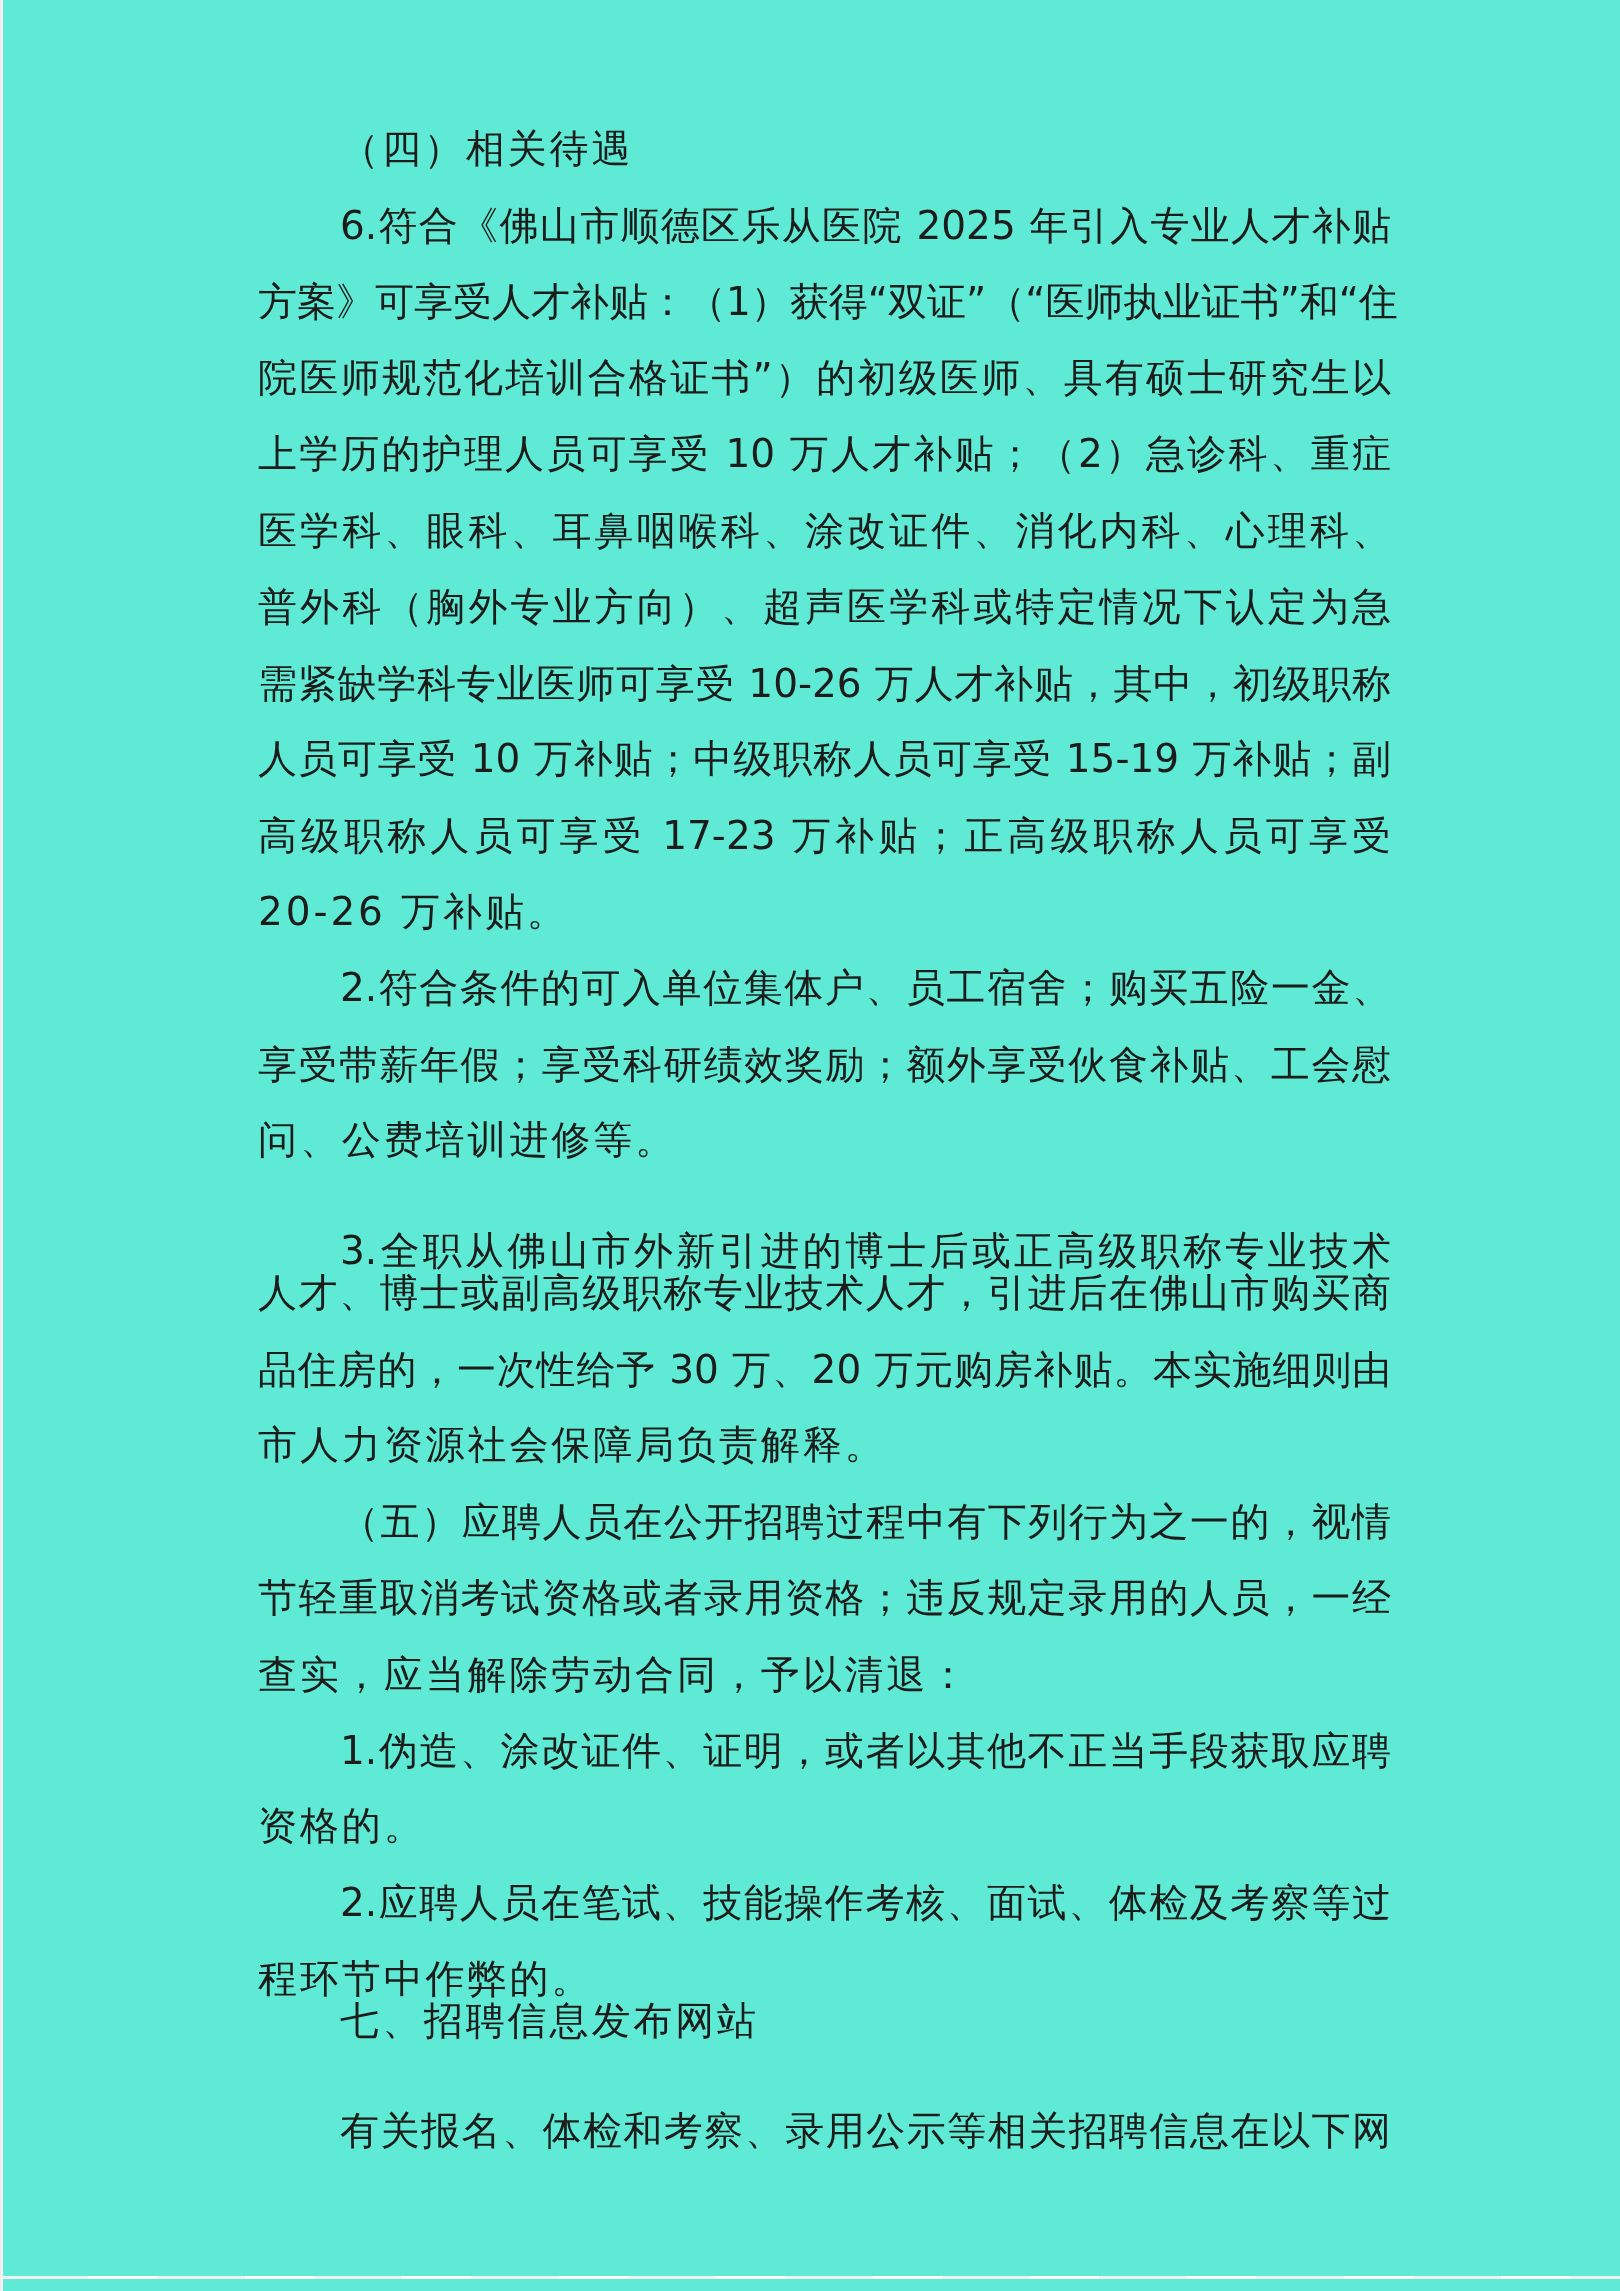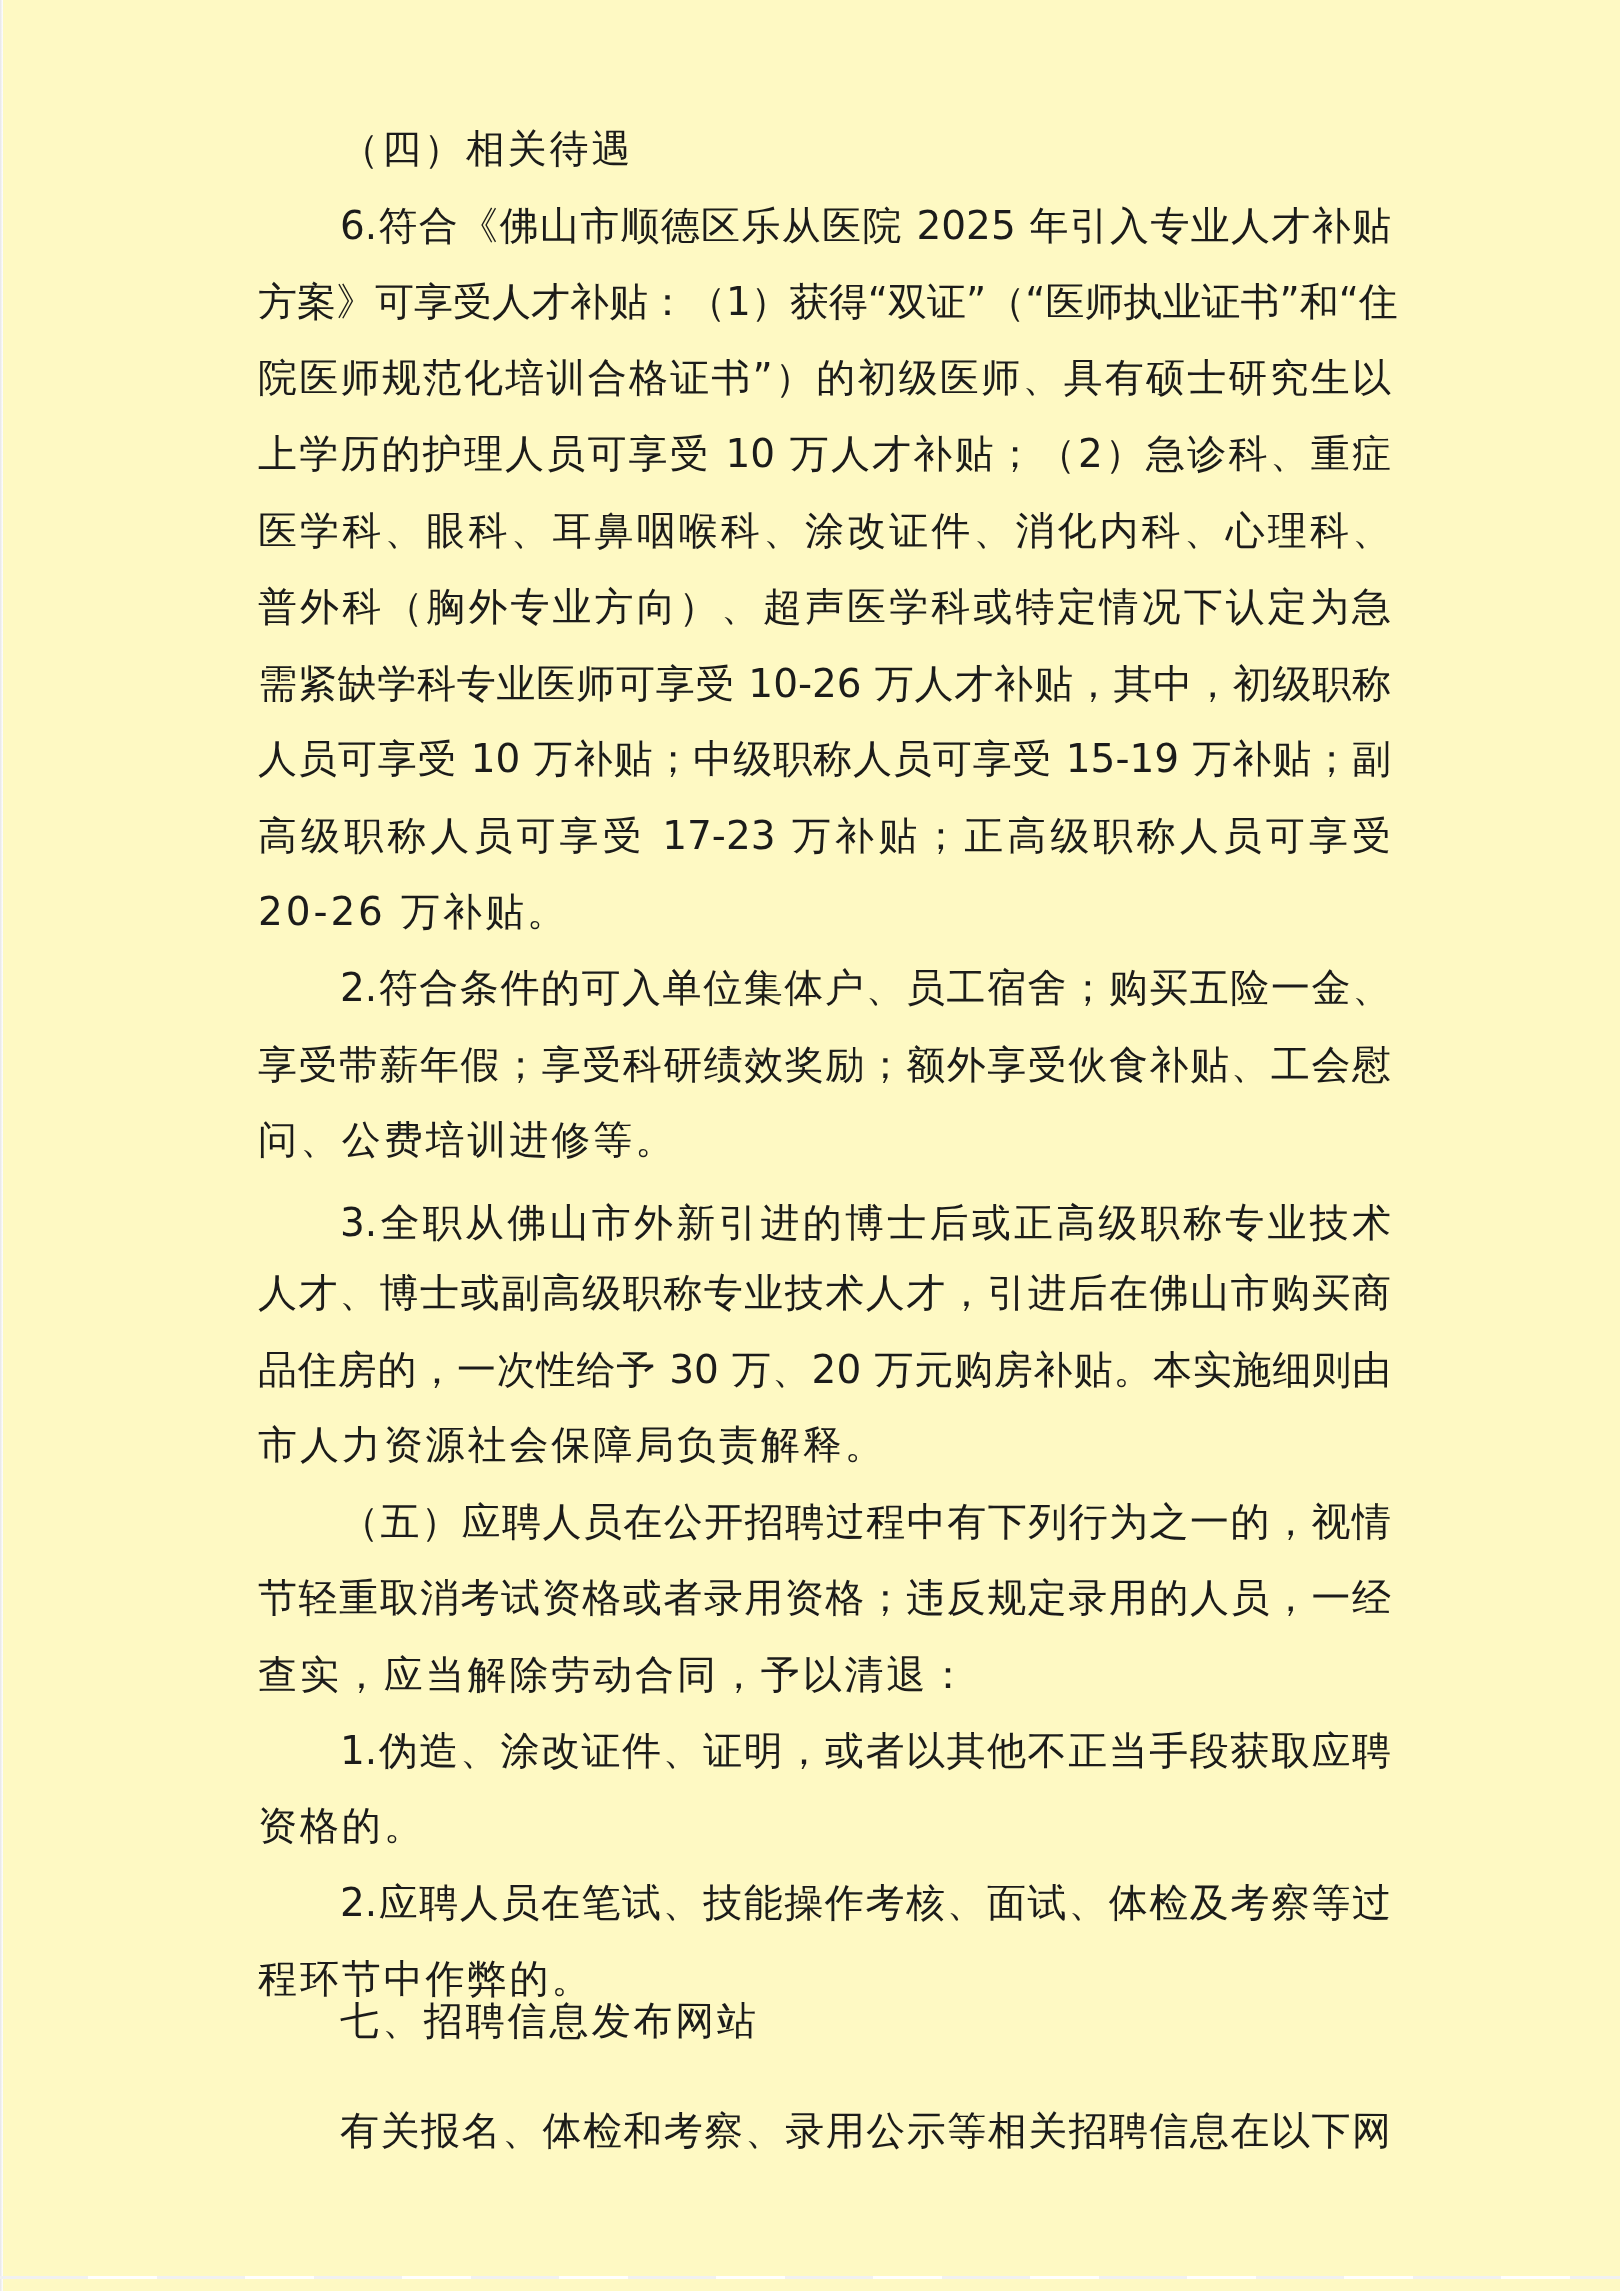--- a/index.html
+++ b/index.html
@@ -11,21 +11,21 @@
     width: 1620px;
     height: 2292px;
     position: relative;
     overflow: hidden;
   }
   .page {
     position: absolute;
     left: 0; top: 0;
     width: 1620px;
     height: 2292px;
-    background: #fef9c3;
+    background: #5eead4;
   }
   .scan-edge-left {
     position: absolute;
     left: 0; top: 0;
     width: 2.9px; height: 2292px;
     background: linear-gradient(to right, #e6e6e6, #ffffff);
   }
   .scan-bottom {
     position: absolute;
     left: 0; top: 2276px;
@@ -85,21 +85,21 @@
     <div class="line" style="top:584px">普外科（胸外专业方向）、超声医学科或特定情况下认定为急</div>
     <div class="line" style="top:661px">需紧缺学科专业医师可享受 10-26 万人才补贴，其中，初级职称</div>
     <div class="line" style="top:736px">人员可享受 10 万补贴；中级职称人员可享受 15-19 万补贴；副</div>
     <div class="line" style="top:813px">高级职称人员可享受  17-23  万补贴；正高级职称人员可享受</div>
     <div class="line last" style="top:889px">20-26 万补贴。</div>
 
     <div class="line indent" style="top:965px">2.符合条件的可入单位集体户、员工宿舍；购买五险一金、</div>
     <div class="line" style="top:1042px">享受带薪年假；享受科研绩效奖励；额外享受伙食补贴、工会慰</div>
     <div class="line last" style="top:1117px">问、公费培训进修等。</div>
 
-    <div class="line indent" style="top:1200px">3.全职从佛山市外新引进的博士后或正高级职称专业技术</div>
+    <div class="line indent" style="top:1228px">3.全职从佛山市外新引进的博士后或正高级职称专业技术</div>
     <div class="line" style="top:1270px">人才、博士或副高级职称专业技术人才，引进后在佛山市购买商</div>
     <div class="line" style="top:1347px">品住房的，一次性给予 30 万、20 万元购房补贴。本实施细则由</div>
     <div class="line last" style="top:1422px">市人力资源社会保障局负责解释。</div>
 
     <div class="line indent" style="top:1499px">（五）应聘人员在公开招聘过程中有下列行为之一的，视情</div>
     <div class="line" style="top:1575px">节轻重取消考试资格或者录用资格；违反规定录用的人员，一经</div>
     <div class="line last" style="top:1652px">查实，应当解除劳动合同，予以清退：</div>
 
     <div class="line indent" style="top:1728px">1.伪造、涂改证件、证明，或者以其他不正当手段获取应聘</div>
     <div class="line last" style="top:1803px">资格的。</div>

